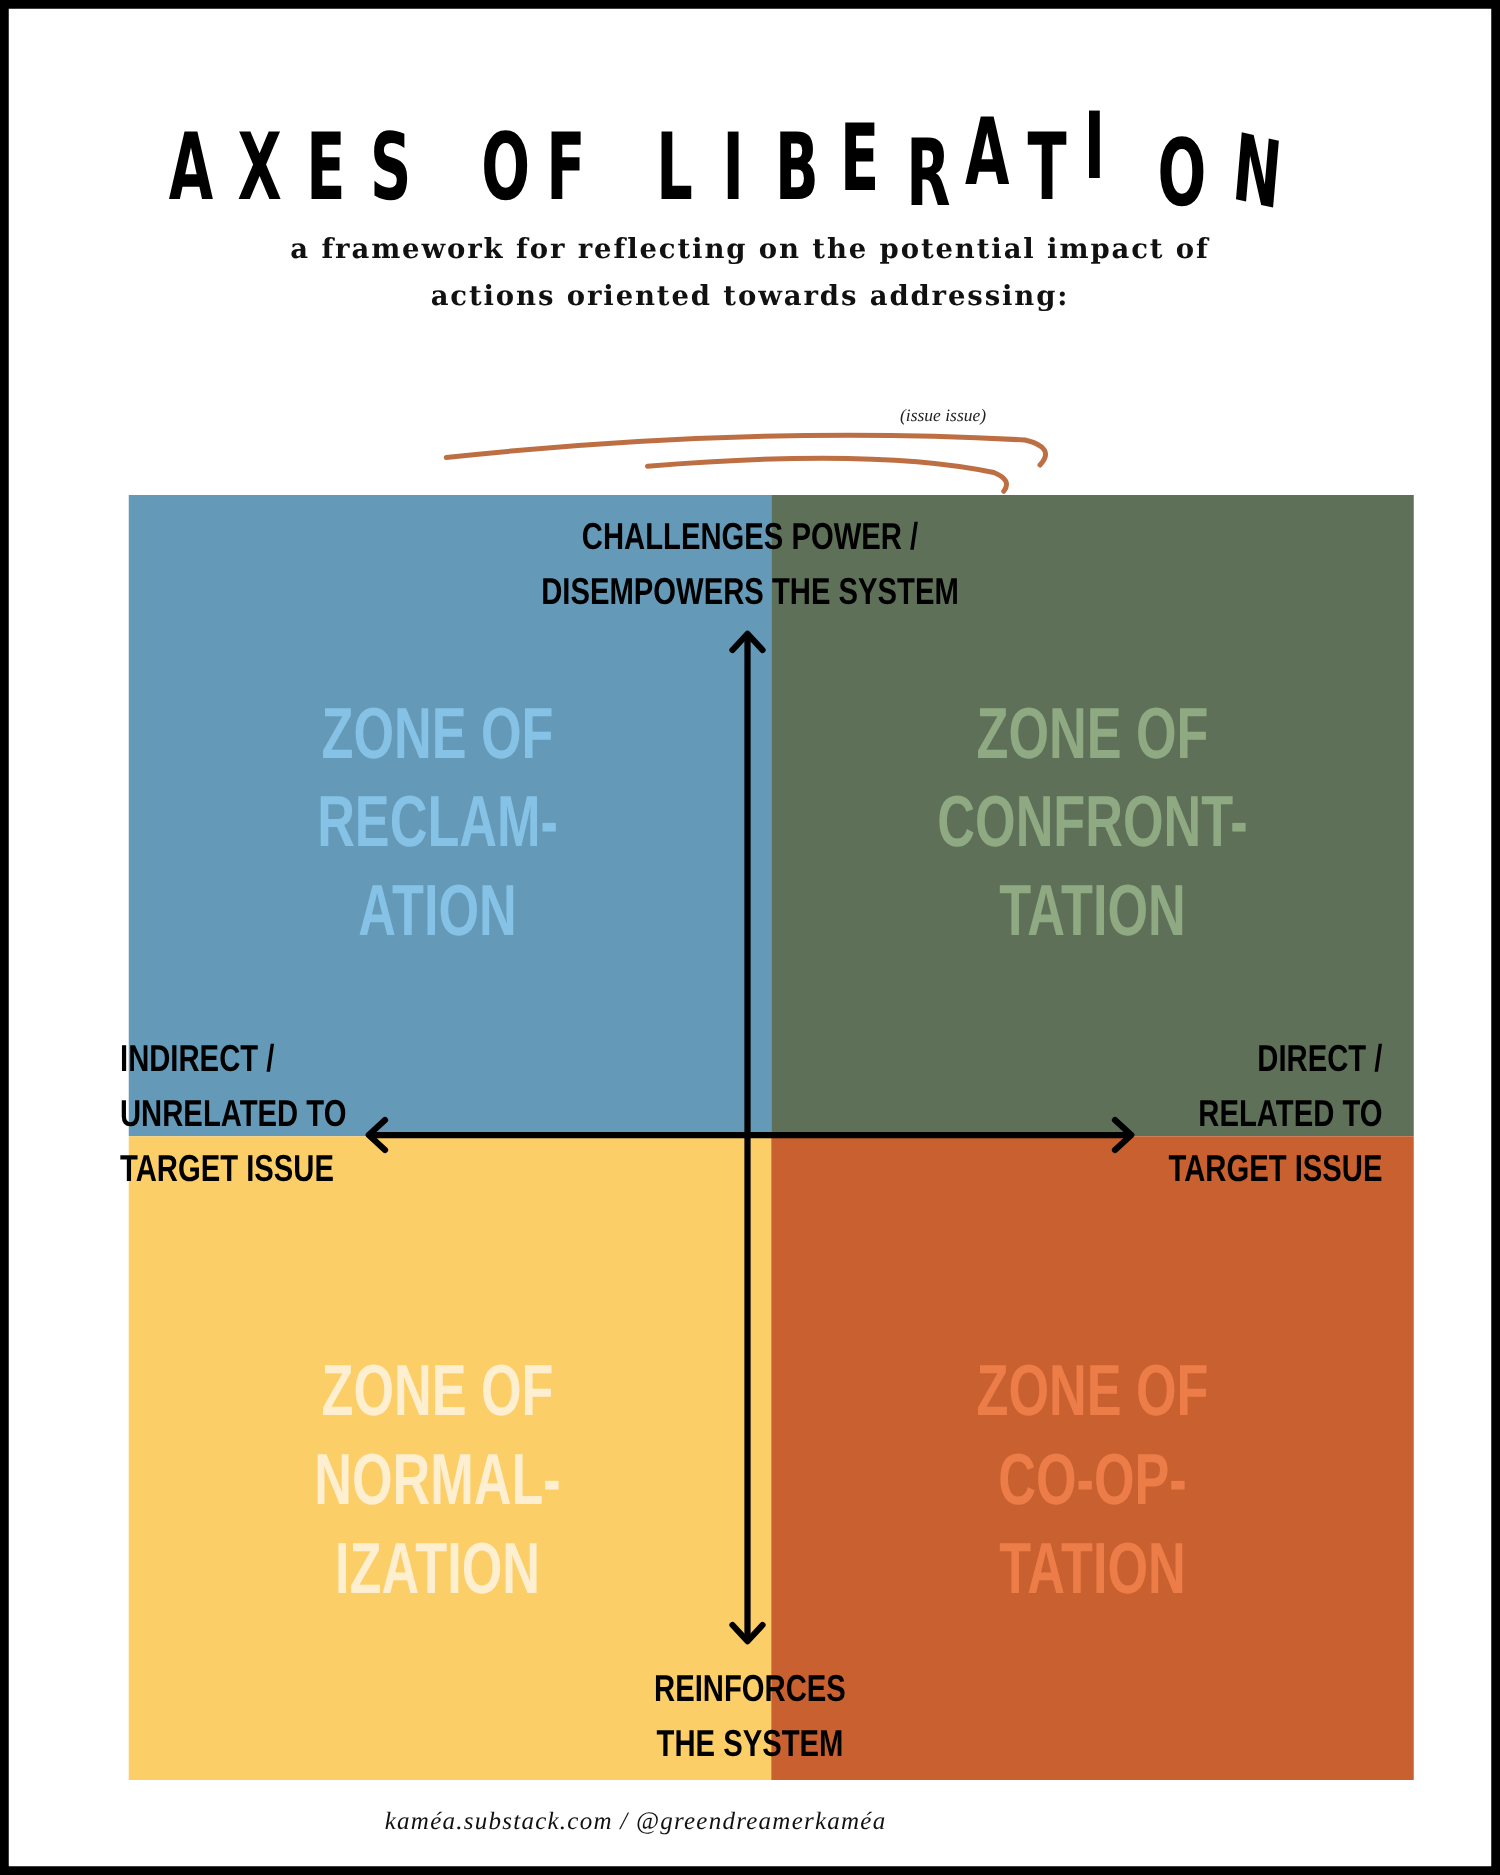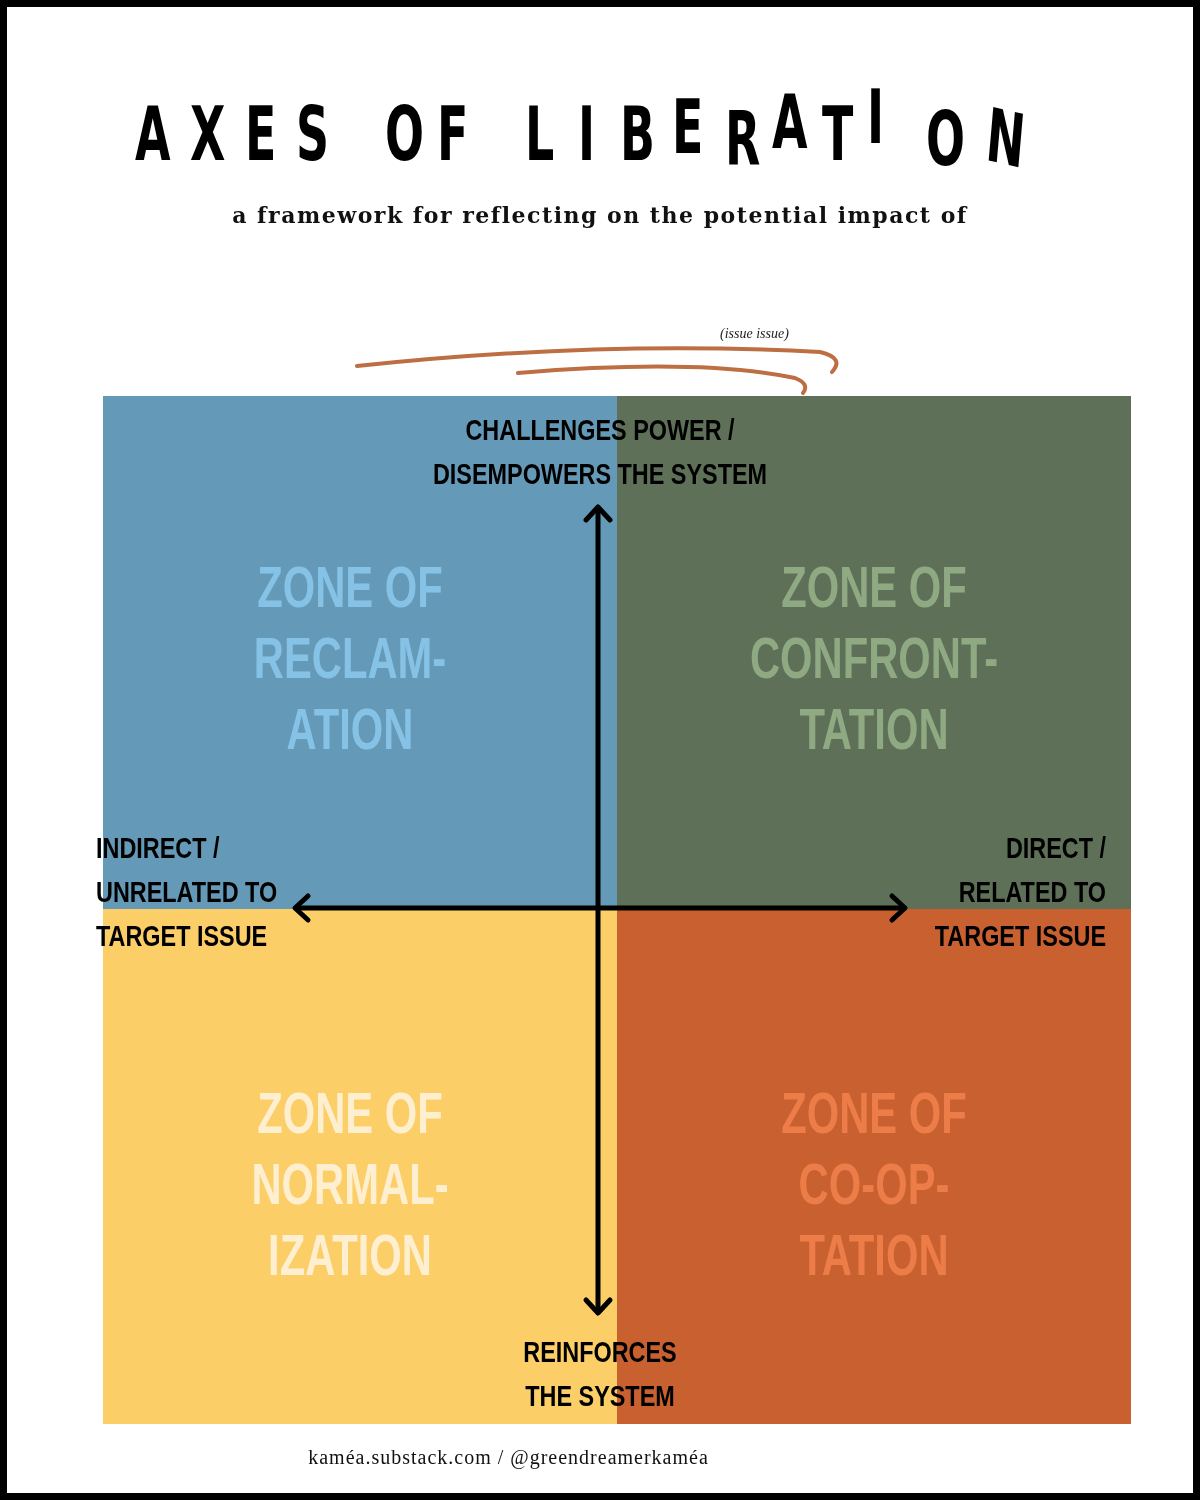--- a/index.html
+++ b/index.html
@@ -15,21 +15,21 @@
     .title {
       position: absolute; left: 0; top: 0; width: 1200px; height: 200px;
     }
     .title .ch {
       position: absolute; display: block;
       font-family: "DejaVu Sans", sans-serif; font-weight: bold;
       font-size: 74px; line-height: 1; color: #000;
       transform: scaleX(0.62); transform-origin: left top;
     }
     .subtitle {
-      position: absolute; left: 0; top: 196px; width: 1200px;
+      position: absolute; left: 0; top: 180px; width: 1200px;
       text-align: center; font-family: "DejaVu Serif", serif; font-weight: bold;
       font-size: 22px; line-height: 38px; letter-spacing: 1.5px; color: #111;
     }
     .target-note {
       position: absolute; left: 720px; top: 326px;
       font-family: "Liberation Serif", serif; font-style: italic;
       font-size: 14px; color: #222;
     }
     .underline-svg { position: absolute; left: 0; top: 0; }
     .quad { position: absolute; margin-left: 16px; }
@@ -44,21 +44,21 @@
       transform: scaleX(0.72); transform-origin: center top;
     }
     .zone span { display: block; }
     .axis-label {
       position: absolute; font-family: "Liberation Sans", sans-serif; font-weight: bold;
       font-size: 30px; line-height: 44px; color: #000;
       transform: scaleX(0.78);
     }
     .footer {
       position: absolute; left: 0; top: 1446px; width: 1017px; text-align: center;
-      font-family: "Liberation Serif", serif; 
+      font-family: "Liberation Serif", serif; font-style: italic;
       font-size: 20px; letter-spacing: 1px; color: #111;
     }
     svg.axes { position: absolute; left: 0; top: 0; }
   </style>
 </head>
 <body>
 
 <div class="page"></div>
 
 <div class="title">
@@ -75,20 +75,21 @@
   <span class="ch" style="left:725px;top:102px">R</span>
   <span class="ch" style="left:772px;top:85px">A</span>
   <span class="ch" style="left:822px;top:97px">T</span>
   <span class="ch" style="left:867px;top:80px">I</span>
   <span class="ch" style="left:926px;top:102px">O</span>
   <span class="ch" style="left:990px;top:97px;transform:scaleX(0.62) rotate(8deg)">N</span>
 </div>
 
 <div class="subtitle">
   <div>a framework for reflecting on the potential impact of</div>
+  <div>actions oriented towards addressing:</div>
 </div>
 
 <div class="target-note">(issue issue)</div>
 
 <svg class="underline-svg" width="1200" height="400">
   <path d="M357 366 Q 600 340 820 352 Q 845 358 832 372" fill="none" stroke="#bd6f43" stroke-width="4" stroke-linecap="round"></path>
   <path d="M518 373 Q 700 358 795 378 Q 810 384 803 393" fill="none" stroke="#bd6f43" stroke-width="4" stroke-linecap="round"></path>
 </svg>
 
 <div class="quad q-tl">

